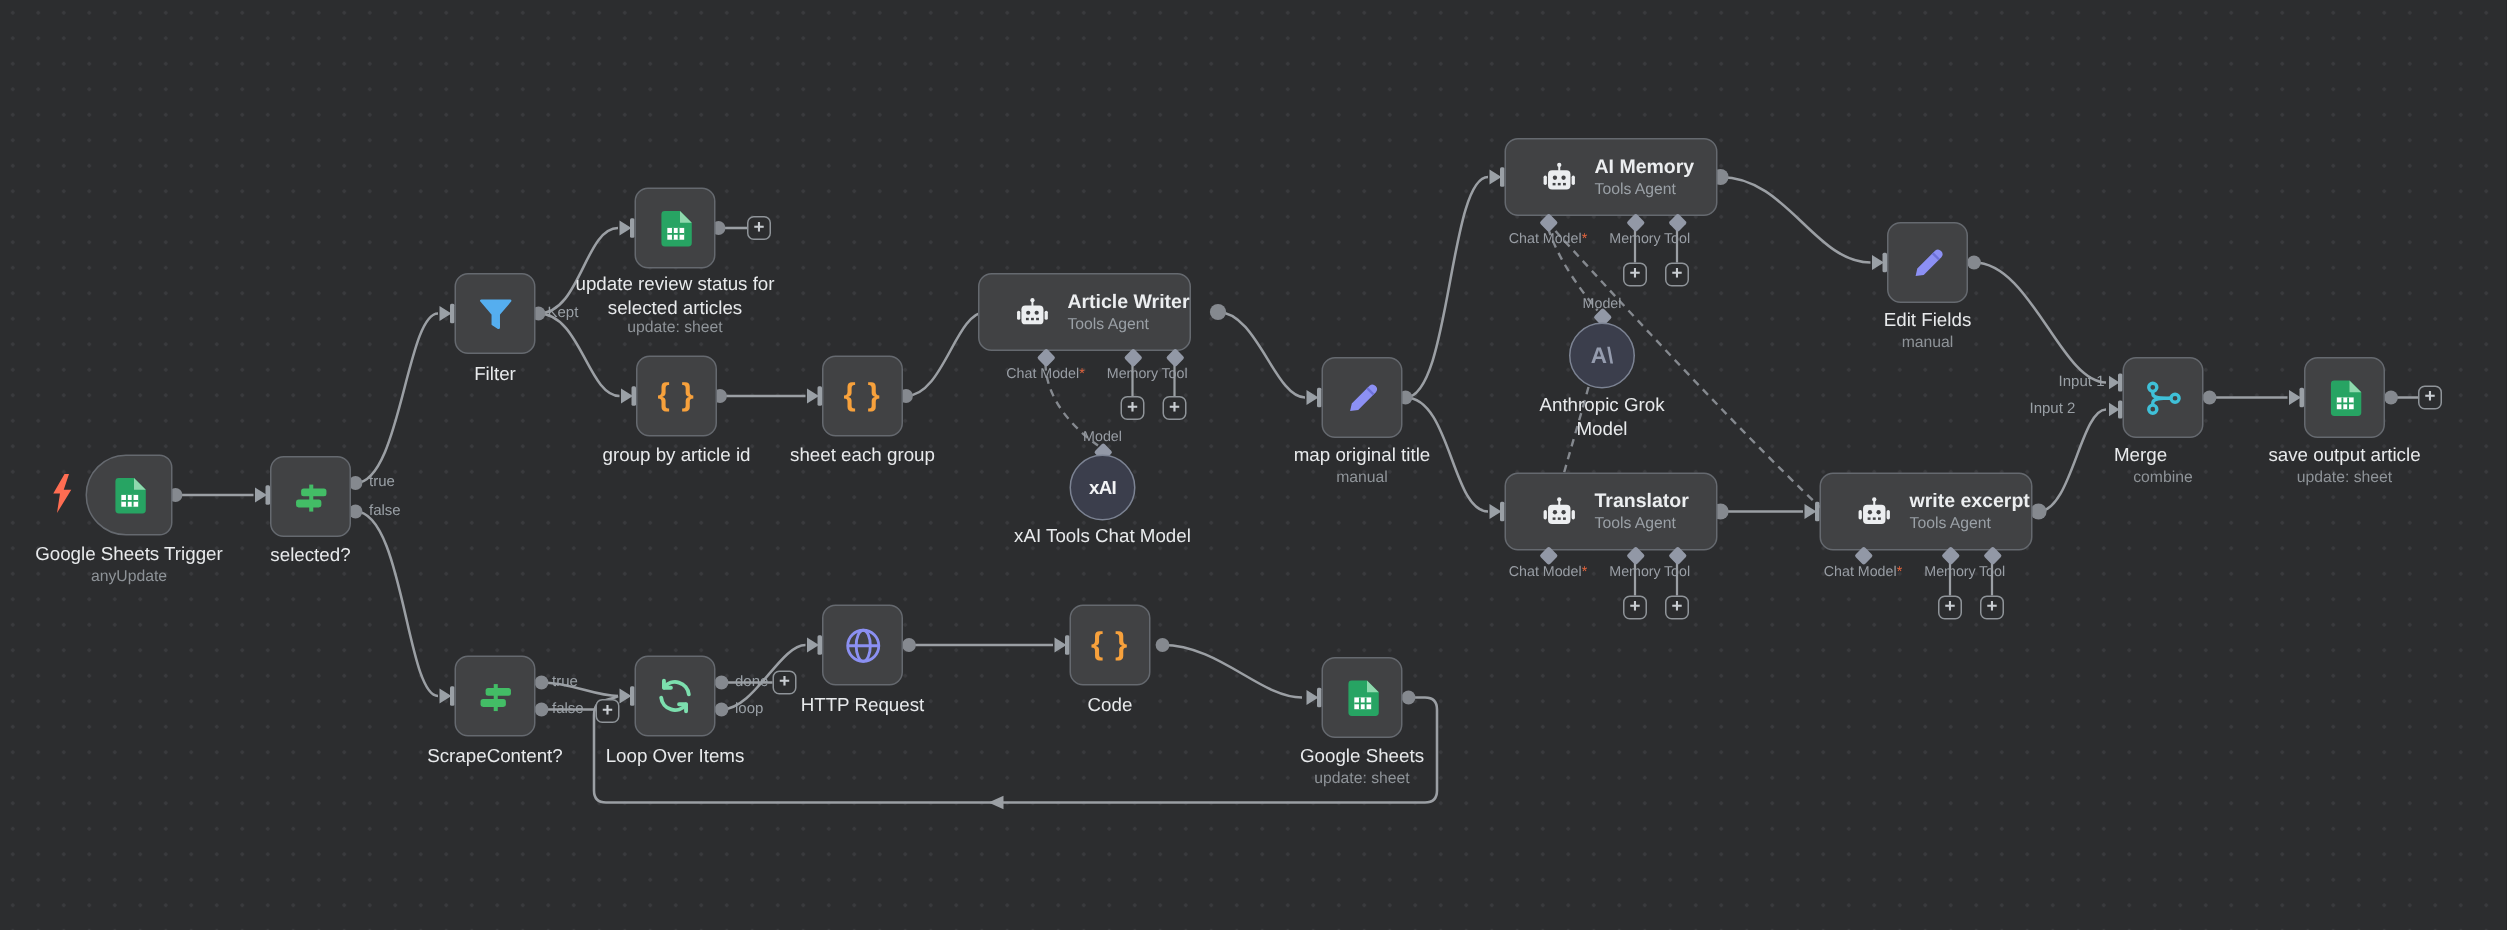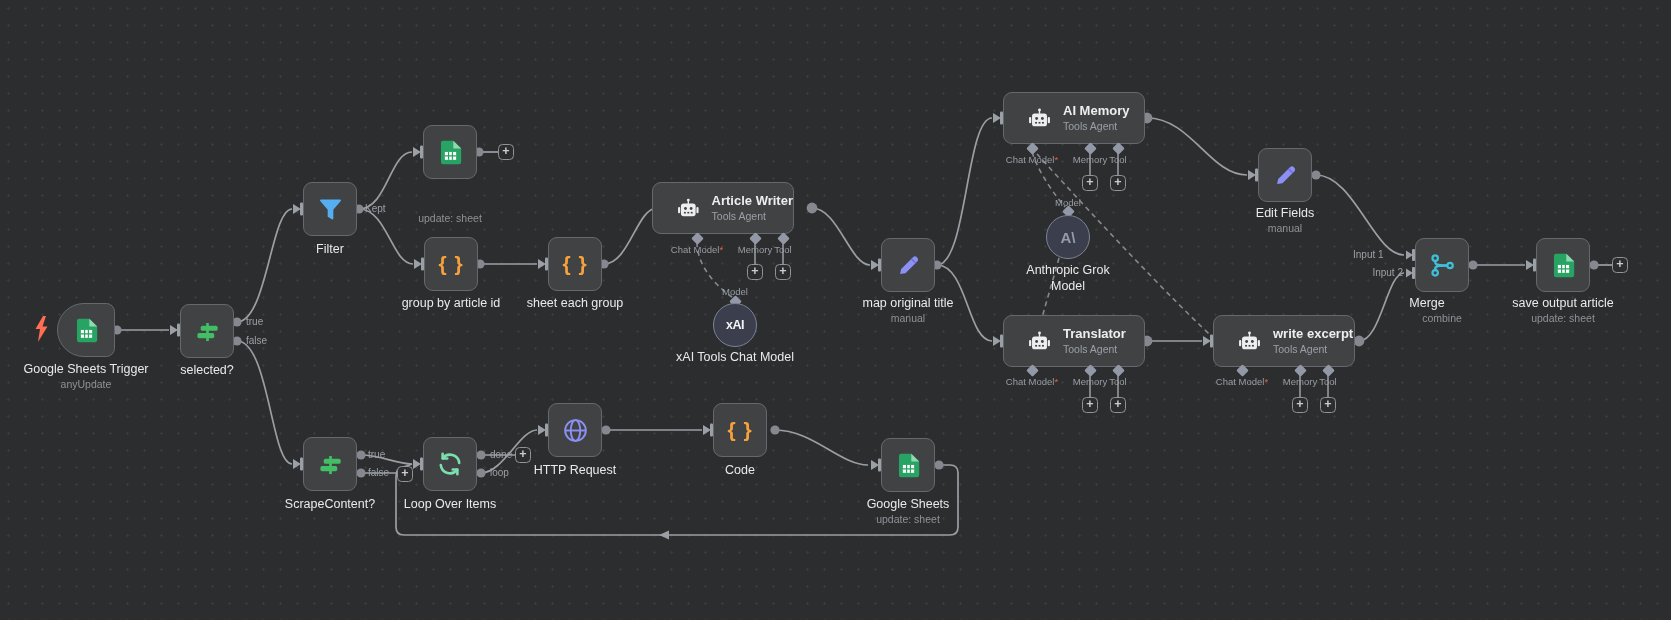--- a/index.html
+++ b/index.html
@@ -230,20 +230,21 @@
   <div class="elabel" style="left:365px;top:203px">Kept</div>
 
   <div class="node" style="left:423px;top:125px">
     <svg width="27" height="27" viewBox="0 0 24 24">
       <path d="M5.5 1.5h9l7 7v12a2 2 0 0 1-2 2h-14a2 2 0 0 1-2-2v-17a2 2 0 0 1 2-2z" fill="#27a463"></path>
       <path d="M14.5 1.5l7 7h-7z" fill="#8fd9ae"></path>
       <rect x="7" y="11.5" width="10" height="7" fill="#ffffff"></rect>
       <path d="M7 15h10 M10.3 11.5v7 M13.7 11.5v7" stroke="#27a463" stroke-width="1.1"></path>
     </svg>
   </div>
+  <div class="nlabel" style="left:365px;top:182px;width:170px">update review status for selected articles</div>
   <div class="nsub" style="left:365px;top:212px;width:170px">update: sheet</div>
   <div class="plus" style="left:498px;top:144px">+</div>
 
   <div class="node" style="left:424px;top:237px">
     <div class="code-braces">{ }</div>
   </div>
   <div class="nlabel" style="left:384px;top:296px;width:134px">group by article id</div>
 
   <div class="node" style="left:548px;top:237px">
     <div class="code-braces">{ }</div>
@@ -383,22 +384,22 @@
 
   <div class="node" style="left:1258px;top:148px">
     <svg width="27" height="27" viewBox="0 0 24 24">
       <path d="M4.5 19.5l1-4.4L16 4.6a2.7 2.7 0 0 1 3.8 3.8L9.3 18.9 4.5 19.5z" fill="#8c90f4"></path>
       <path d="M14.6 6l3.8 3.8" stroke="#6d71d8" stroke-width="1.4"></path>
     </svg>
   </div>
   <div class="nlabel" style="left:1218px;top:206px;width:134px">Edit Fields</div>
   <div class="nsub" style="left:1218px;top:222px;width:134px">manual</div>
 
-  <div class="elabel" style="left:1353px;top:249px;width:50px;">Input 1</div>
-  <div class="elabel" style="left:1353px;top:267px;width:50px;text-align:right">Input 2</div>
+  <div class="elabel" style="left:1353px;top:249px;width:50px;text-align:right">Input 1</div>
+  <div class="elabel" style="left:1353px;top:267px;width:50px;">Input 2</div>
   <div class="node" style="left:1415px;top:238px">
     <svg width="27" height="27" viewBox="0 0 24 24" fill="none" stroke="#3fc0d8" stroke-width="2">
       <circle cx="5.5" cy="5.5" r="2.4"></circle>
         <circle cx="5.5" cy="18.5" r="2.4"></circle>
         <circle cx="18.7" cy="12" r="2.4"></circle>
       <path d="M5.5 8v1.2c0 2.6 4.3 2.9 10.6 2.9"></path>
       <path d="M5.5 16v-1.2c0-2.6 4.3-2.9 10.6-2.9"></path>
     </svg>
   </div>
   <div class="nlabel" style="left:1360px;top:296px;width:134px">Merge</div>

